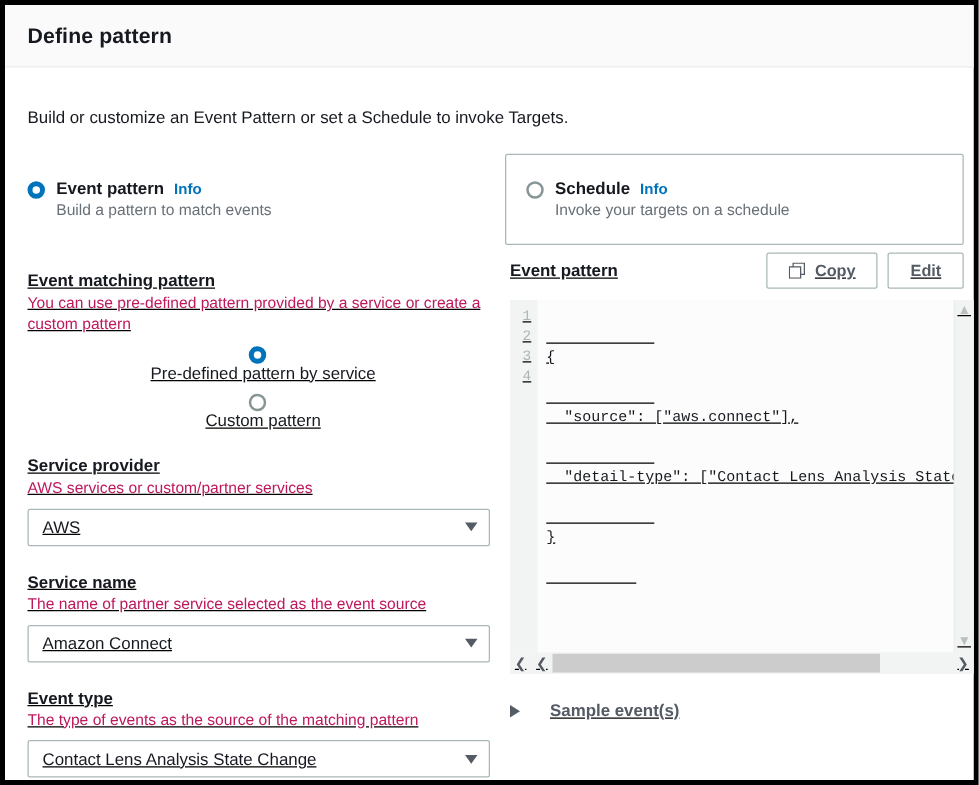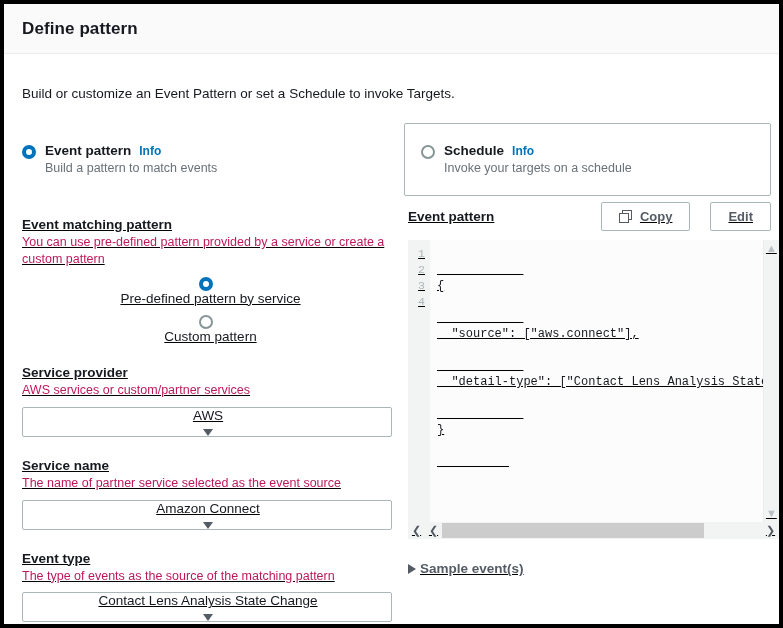--- a/index.html
+++ b/index.html
@@ -101,40 +101,39 @@
     height: 30px;
     border: 1px solid #aab7b8;
     border-radius: 2px;
     background: #ffffff;
     display: flex; align-items: center;
     justify-content: space-between;
     padding: 0 9px 0 11px;
     font-size: 13.5px; color: #16191f;
     cursor: pointer;
     width: 370px;
-    flex-direction: column;
   }
   .caret {
     width: 0; height: 0;
     border-left: 5.5px solid transparent;
     border-right: 5.5px solid transparent;
     border-top: 7px solid #545b64;
   }
 
   .sub-radio { display: flex; align-items: center; margin-top: 9px; flex-direction: column; }
   .sub-radio .radio { margin-top: 0; }
   .sub-radio-label { margin-left: 9px; font-size: 13.5px; color: #16191f; }
 
   
   .ep-head {
     display: flex; align-items: center; justify-content: space-between;
     padding: 0 8px 0 0; margin-top: 6px;
   }
   .ep-title { font-size: 13.5px; font-weight: bold; color: #16191f; }
-  .ep-buttons { display: flex; gap: 20px; }
+  .ep-buttons { display: flex; gap: 8px; }
   .btn {
     border: 1px solid #aab7b8;
     border-radius: 2px;
     background: #ffffff;
     height: 29px;
     padding: 0 17px;
     font-size: 13px; font-weight: bold; color: #545b64;
     display: flex; align-items: center; gap: 8px;
     cursor: pointer;
     font-family: "Liberation Sans", sans-serif;
@@ -213,21 +212,21 @@
     position: relative;
   }
   .hs-thumb {
     position: absolute; top: 1px; left: 0;
     height: 15px; width: 262px;
     background: #cccccc;
   }
 
   .sample {
     margin-top: 22px;
-    display: flex; align-items: center; gap: 4px;
+    display: flex; align-items: center; gap: 24px;
     cursor: pointer;
   }
   .tri-right {
     width: 0; height: 0;
     border-top: 5.5px solid transparent;
     border-bottom: 5.5px solid transparent;
     border-left: 8px solid #545b64;
   }
   .sample-label {
     font-size: 13.5px; font-weight: bold; color: #545b64;

